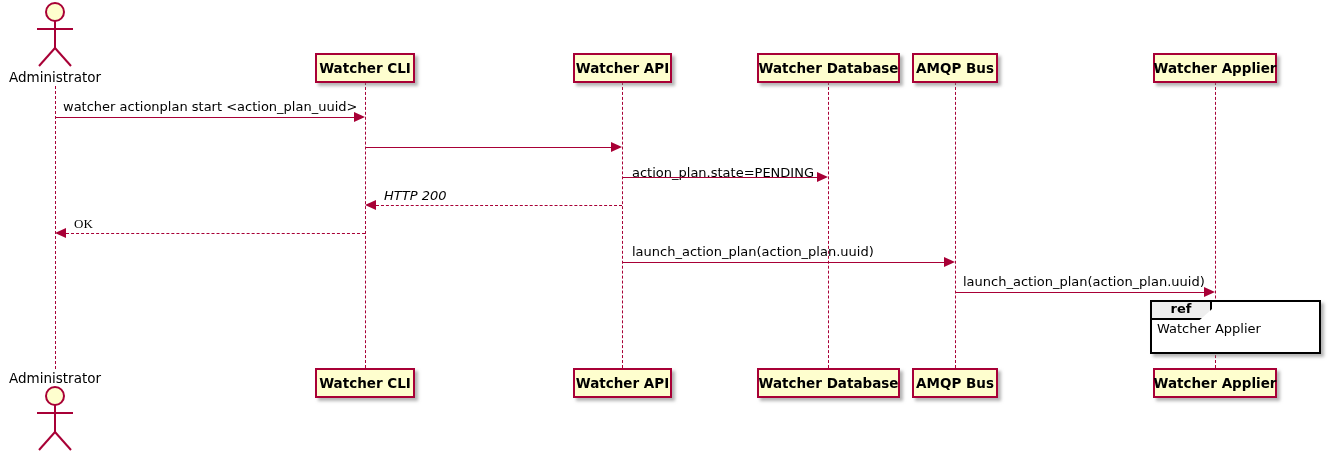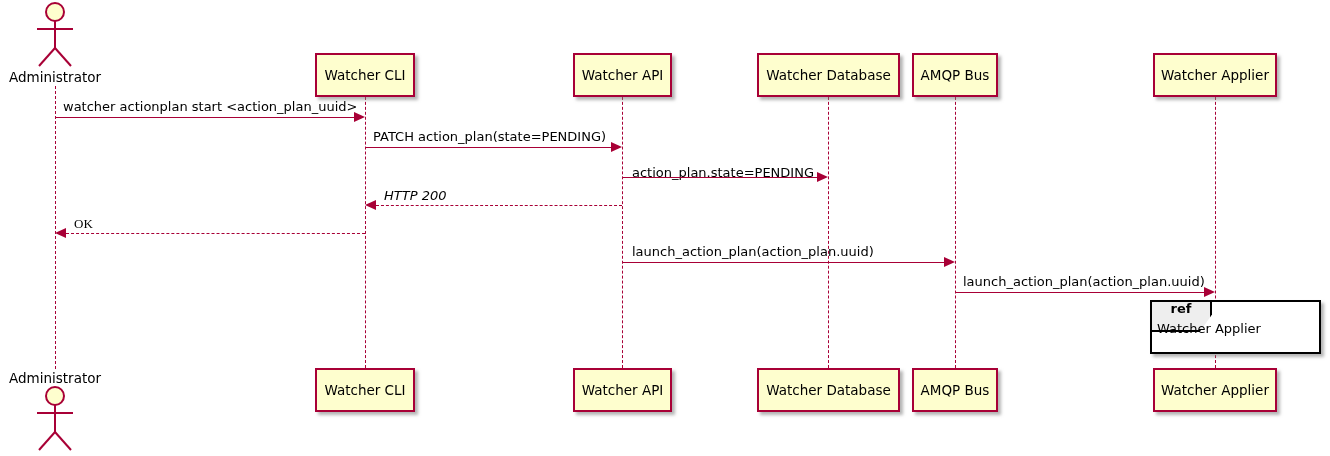--- a/index.html
+++ b/index.html
@@ -4,25 +4,25 @@
 <style>
   html,body { margin:0; padding:0; background:#ffffff; }
   .wrap {
     position:relative; width:1330px; height:456px; background:#ffffff;
     font-family:"DejaVu Sans", sans-serif; color:#000; overflow:hidden;
   }
   .lifeline {
     position:absolute; width:0; border-left:1px dashed #A80036; z-index:1;
   }
   .pbox {
-    position:absolute; height:44px; box-sizing:border-box;
+    position:absolute; height:30px; box-sizing:border-box;
     background:#FEFECE; border:2px solid #A80036;
     box-shadow:3px 3px 3px rgba(120,120,120,0.55);
     display:flex; align-items:center; justify-content:center;
-    font-size:13.5px; white-space:nowrap; z-index:3;
+    font-size:13.5px; white-space:nowrap; z-index:3;font-weight:bold;
   }
   .actor-label {
     position:absolute; width:100px; text-align:center; font-size:13.5px;
     white-space:nowrap; z-index:3;
   }
   .actor-svg { position:absolute; z-index:3; }
   .msg-label {
     position:absolute; font-size:13px; white-space:nowrap; z-index:2;
   }
   .msg-line {
@@ -38,21 +38,21 @@
     position:absolute; width:0; height:0; z-index:2;
     border-top:5px solid transparent; border-bottom:5px solid transparent;
     border-right:11px solid #A80036;
   }
   .refbox {
     position:absolute; left:1150px; top:300px; width:171px; height:54px;
     box-sizing:border-box; background:#ffffff; border:2px solid #000000;
     box-shadow:3px 3px 3px rgba(120,120,120,0.55); z-index:4;
   }
   .reftab {
-    position:absolute; left:-2px; top:-2px; width:62px; height:32px;
+    position:absolute; left:-2px; top:-2px; width:62px; height:20px;
     box-sizing:border-box; background:#EEEEEE; border:2px solid #000000;
     font-weight:bold; font-size:13px; line-height:14px; text-align:center;
     clip-path: polygon(0 0, 100% 0, 100% 45%, 80% 100%, 0 100%);
   }
   .reftext {
     position:absolute; left:5px; top:19px; font-size:13px; line-height:16px;
     white-space:nowrap;
   }
 </style>
 </head>
@@ -79,21 +79,20 @@
   <div class="pbox" style="left:315px;  top:53px; width:100px;">Watcher CLI</div>
   <div class="pbox" style="left:573px;  top:53px; width:99px;">Watcher API</div>
   <div class="pbox" style="left:757px;  top:53px; width:143px;">Watcher Database</div>
   <div class="pbox" style="left:912px;  top:53px; width:86px;">AMQP Bus</div>
   <div class="pbox" style="left:1153px; top:53px; width:124px;">Watcher Applier</div>
 
   <div class="msg-label" style="left:63px; top:99px;">watcher actionplan start &lt;action_plan_uuid&gt;</div>
   <div class="msg-line" style="left:55px; top:117px; width:300px;"></div>
   <div class="arrow-r" style="left:354px; top:112px;"></div>
 
-  <div class="msg-label" style="left:373px; top:129px;">PATCH action_plan(state=PENDING)</div>
   <div class="msg-line" style="left:365px; top:147px; width:247px;"></div>
   <div class="arrow-r" style="left:611px; top:142px;"></div>
 
   <div class="msg-label" style="left:632px; top:159px;margin-top:6px;">action_plan.state=PENDING</div>
   <div class="msg-line" style="left:622px; top:177px; width:196px;"></div>
   <div class="arrow-r" style="left:817px; top:172px;"></div>
 
   <div class="msg-label" style="left:384px; top:188px;font-style:italic;">HTTP 200</div>
   <div class="msg-line dashed" style="left:376px; top:205px; width:246px;"></div>
   <div class="arrow-l" style="left:365px; top:200px;"></div>

